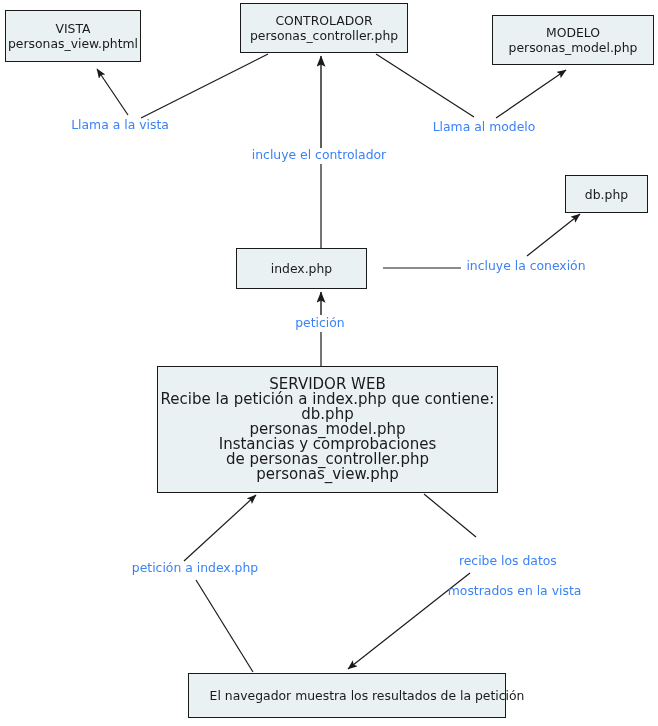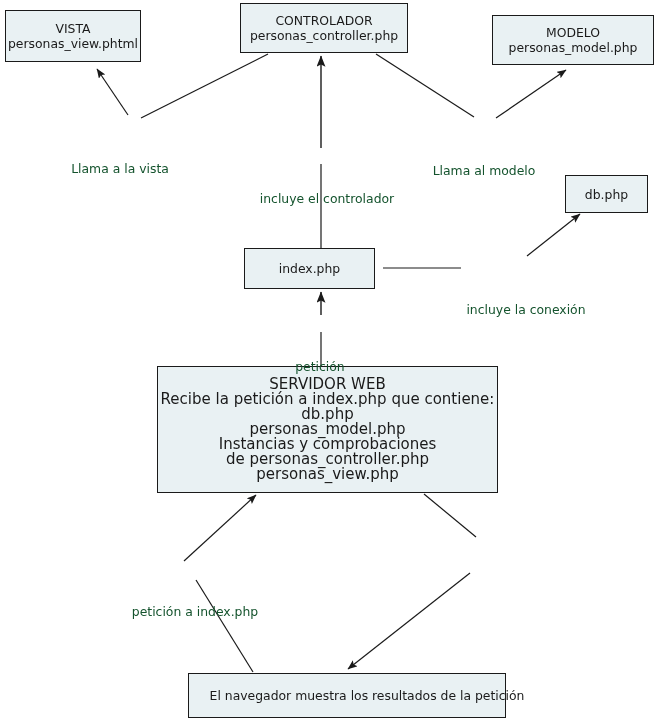--- a/index.html
+++ b/index.html
@@ -44,37 +44,36 @@
     line-height: 15px;
     white-space: pre;
   }
   .node .line { display: block; }
   .edge-label {
     position: absolute;
     font-size: 12.4px;
     line-height: 15px;
     text-align: center;
     white-space: pre;
-    color: #14532d;
+    color: #3b82f6;
     background: transparent;
-    margin-top: 44px;
   }
   
   #node-vista      { left: 5px;   top: 10px;  width: 136px; height: 52px; }
   #node-controlador{ left: 240px; top: 3px;   width: 168px; height: 50px; text-align: center; }
   #node-modelo     { left: 492px; top: 15px;  width: 162px; height: 50px; }
   #node-dbphp      { left: 565px; top: 175px; width: 83px;  height: 38px; }
-  #node-indexphp   { left: 244px; top: 248px; width: 131px; height: 41px; }
+  #node-indexphp   { left: 236px; top: 248px; width: 131px; height: 41px; }
   #node-servidor   { left: 157px; top: 366px; width: 341px; height: 127px; font-size: 15px; }
   #node-navegador  { left: 188px; top: 673px; width: 318px; height: 45px; padding-left: 40px; }
 
   
   #label-llama-vista      { left: 70px;  top: 117px; width: 100px; }
   #label-llama-modelo     { left: 428px; top: 119px; width: 112px; }
-  #label-incluye-ctrl     { left: 256px; top: 147px; width: 142px; }
+  #label-incluye-ctrl     { left: 248px; top: 147px; width: 142px; }
   #label-incluye-conexion { left: 464px; top: 258px; width: 124px; }
   #label-peticion         { left: 290px; top: 315px; width: 60px; }
   #label-peticion-index   { left: 130px; top: 560px; width: 130px; }
   #label-recibe-datos     { left: 432px; top: 538px; width: 136px; }
 </style>
 </head>
 <body>
 
 <div id="canvas">
 
@@ -152,14 +151,18 @@
   <div class="edge-label" id="label-llama-modelo">Llama al modelo</div>
 
   <div class="edge-label" id="label-incluye-ctrl">incluye el controlador</div>
 
   <div class="edge-label" id="label-incluye-conexion">incluye la conexión</div>
 
   <div class="edge-label" id="label-peticion">petición</div>
 
   <div class="edge-label" id="label-peticion-index">petición a index.php</div>
 
+  <div class="edge-label" id="label-recibe-datos">
+    <span class="line">recibe los datos</span><br>
+    <span class="line">mostrados en la vista</span>
+  </div>
 
 </div>
 
 </body></html>

